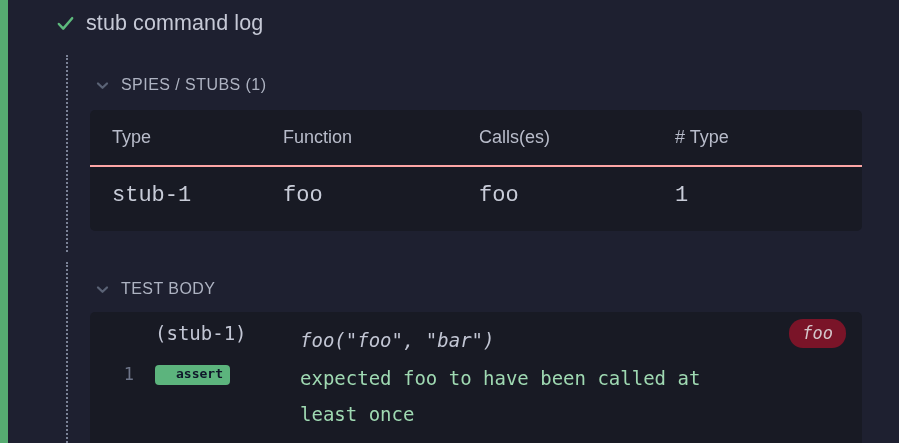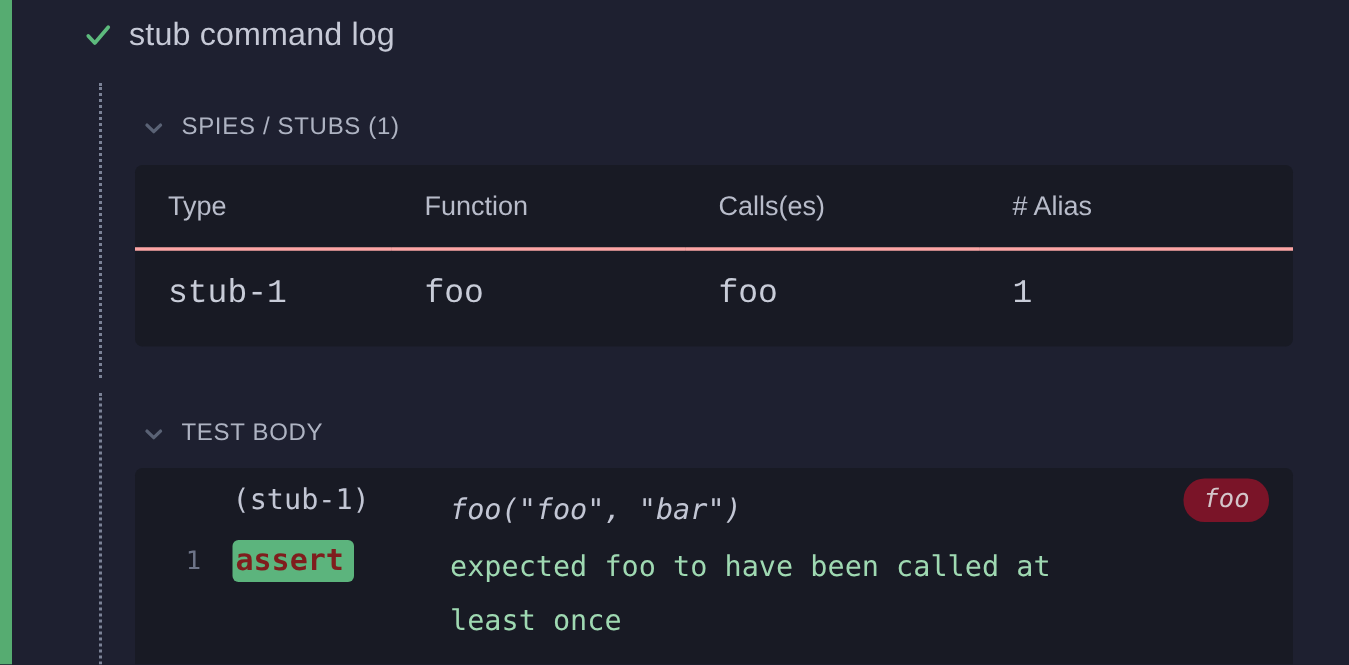--- a/index.html
+++ b/index.html
@@ -158,26 +158,26 @@
     padding-left: 21px;
     font-family: "DejaVu Sans Mono", "Liberation Mono", monospace;
     font-size: 19px;
     color: #c2c6d4;
     white-space: nowrap;
   }
 
   .assert-badge {
     display: inline-block;
     background: #5cb47d;
-    color: #7f1d1d;
-    font-family: "DejaVu Sans Mono", "Liberation Mono", monospace;
-    font-size: 20px;
+    color: #0f172a;
+    font-family: "DejaVu Sans Mono", "Liberation Mono", monospace;
+    font-size: 13px;
     font-weight: bold;
     border-radius: 4px;
-    padding: 2px 7px 3px 2px;
+    padding: 2px 7px 3px 21px;
     line-height: 1.15;
     white-space: nowrap;
   }
 
   .cmd-message {
     flex: 1 1 auto;
     padding-right: 76px;
     font-family: "DejaVu Sans Mono", "Liberation Mono", monospace;
     font-size: 19px;
     line-height: 36px;
@@ -229,21 +229,21 @@
   <span class="section-label">SPIES / STUBS (1)</span>
 </div>
 
 <div class="card table-card">
   <table class="tbl">
     <thead>
       <tr class="head-row">
         <th class="col-type">Type</th>
         <th class="col-func">Function</th>
         <th class="col-alias">Calls(es)</th>
-        <th class="col-calls"># Alias</th>
+        <th class="col-calls"># Type</th>
       </tr>
     </thead>
     <tbody>
       <tr>
         <td>stub-1</td>
         <td>foo</td>
         <td>foo</td>
         <td>1</td>
       </tr>
     </tbody>

